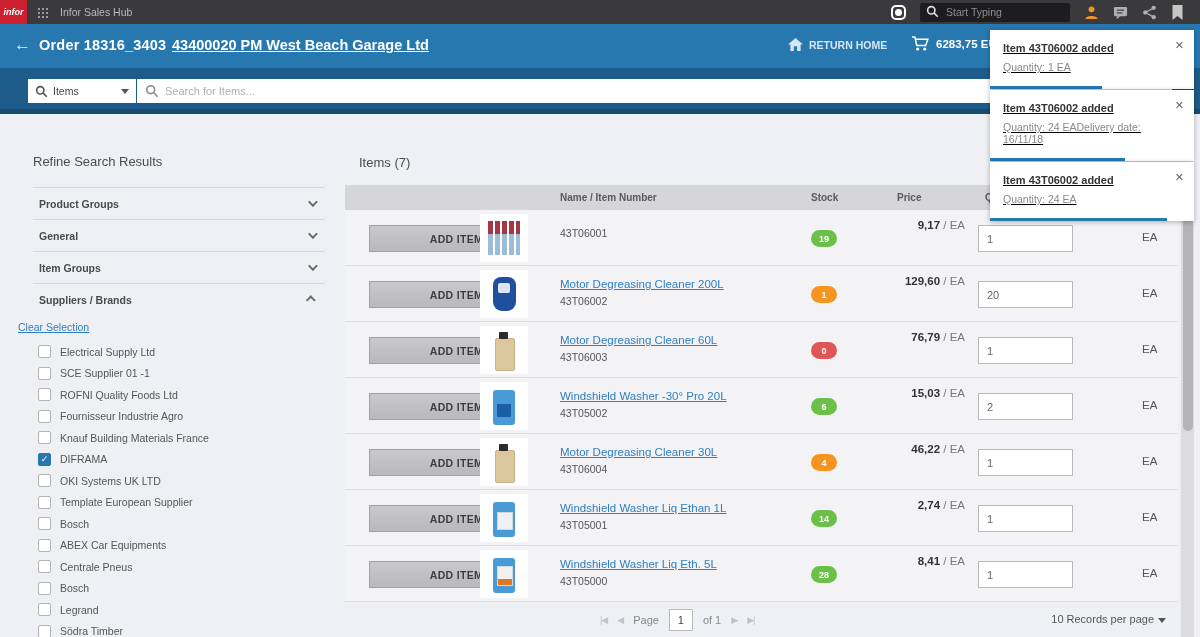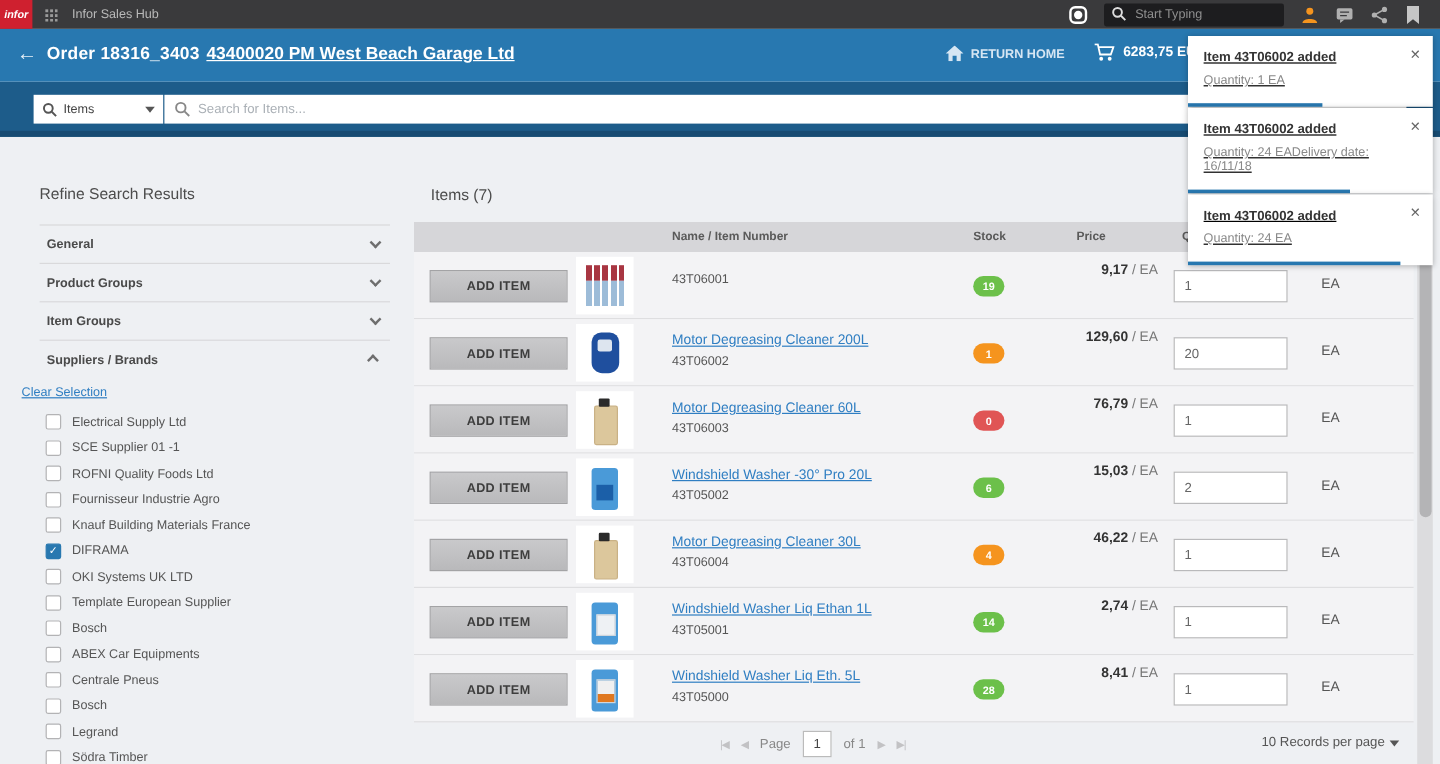--- a/index.html
+++ b/index.html
@@ -51,21 +51,21 @@
   .supplier .lbl { font-size:10.5px; color:#555; margin-left:9px; white-space:nowrap; }
 
   
   .main { position:absolute; left:345px; top:114px; width:833px; height:523px; }
   .items-heading { margin:41px 0 0 14px; font-size:13px; color:#4c4c4c; }
   .thead { position:absolute; left:0; top:71px; width:833px; height:25px; background:#d6d6d9; }
   .thead span { position:absolute; top:7px; font-size:10px; font-weight:bold; color:#5a5a5a; }
   .th-name { left:215px; } .th-stock { left:466px; } .th-price { left:552px; } .th-qty { left:640px; }
   .rows { position:absolute; left:0; top:96px; width:833px; }
   .row { position:relative; height:56px; background:#f3f3f5; border-bottom:1px solid #dedee0; }
-  .add-btn { position:absolute; left:13px; top:15px; width:115px; height:27px; background:linear-gradient(#c9c9cb,#b9b9bb); border:1px solid #a3a3a5; font-size:10.5px; font-weight:bold; color:#3d3d3d; letter-spacing:.3px; cursor:pointer; font-family:inherit; }
+  .add-btn { position:absolute; left:24px; top:15px; width:115px; height:27px; background:linear-gradient(#c9c9cb,#b9b9bb); border:1px solid #a3a3a5; font-size:10.5px; font-weight:bold; color:#3d3d3d; letter-spacing:.3px; cursor:pointer; font-family:inherit;text-align:right; }
   .pimg { position:absolute; left:135px; top:4px; width:48px; height:48px; background:#fff; }
   .pimg::before, .pimg::after { content:""; position:absolute; }
   .pimg-vials::before { left:8px; right:8px; top:7px; height:13px; background:repeating-linear-gradient(90deg,#a83642 0 5px, transparent 5px 7px); }
   .pimg-vials::after  { left:8px; right:8px; top:20px; height:21px; background:repeating-linear-gradient(90deg,#9dbcd8 0 5px, transparent 5px 7px); }
   .pimg-drum::before { left:13px; top:7px; width:23px; height:34px; background:#1f4f9e; border-radius:8px 8px 9px 9px; }
   .pimg-drum::after { left:18px; top:13px; width:12px; height:10px; background:#dde5ef; border-radius:2px; }
   .pimg-tan-jug::before { left:15px; top:12px; width:18px; height:31px; background:#dcc79c; border:1px solid #c9b185; border-radius:2px; }
   .pimg-tan-jug::after { left:19px; top:6px; width:9px; height:7px; background:#2a2a2a; border-radius:1px; }
   .pimg-blue-canister::before { left:13px; top:8px; width:22px; height:35px; background:#4a9ad8; border-radius:3px; }
   .pimg-blue-canister::after { left:17px; top:22px; width:14px; height:13px; background:#1b5fa8; }
@@ -74,21 +74,21 @@
   .pimg-blue-canister-multi::before { left:13px; top:8px; width:22px; height:35px; background:#4a9ad8; border-radius:3px; }
   .pimg-blue-canister-multi::after { left:17px; top:16px; width:14px; height:18px; background:linear-gradient(#f0f0f0 0 65%, #e07820 65% 100%); border:1px solid #cfd6dd; }
   .namecell { position:absolute; left:215px; top:12px; width:270px; }
   .item-link { font-size:11.5px; color:#2f7ec2; text-decoration:underline; display:block; cursor:pointer; }
   .item-num { font-size:10.5px; color:#555; margin-top:5px; display:block; }
   .stock-badge { position:absolute; left:466px; top:20px; min-width:26px; height:17px; border-radius:9px; color:#fff; font-size:9px; font-weight:bold; display:flex; align-items:center; justify-content:center; padding:0 4px; }
   .lv-green { background:#6cc04a; } .lv-orange { background:#f5941e; } .lv-red { background:#e05555; }
   .pricecell { position:absolute; left:520px; top:9px; width:100px; text-align:right; font-size:11.5px; color:#777; }
   .pricecell b { color:#333; }
   .qty-input { position:absolute; left:633px; top:15px; width:95px; height:27px; border:1px solid #b9b9bb; background:#fff; font-size:11px; color:#666; padding:0 8px; font-family:inherit; }
-  .unit { position:absolute; left:756px; top:21px; font-size:11.5px; color:#555; }
+  .unit { position:absolute; left:797px; top:21px; font-size:11.5px; color:#555; }
 
   
   .pager { position:absolute; left:0; top:489px; width:833px; height:34px; }
   .pg-center { position:absolute; left:255px; top:6px; display:flex; align-items:center; gap:10px; }
   .pg-btn { color:#c2c2c4; font-size:9px; cursor:pointer; letter-spacing:-1px; }
   .pg-lbl { font-size:11px; color:#888; }
   .pg-input { width:24px; height:22px; border:1px solid #bbb; background:#fff; text-align:center; font-size:11px; color:#444; font-family:inherit; }
   .records { position:absolute; right:12px; top:10px; font-size:11px; color:#555; cursor:pointer; }
   .records .caret { display:inline-block; width:0; height:0; border-left:4px solid transparent; border-right:4px solid transparent; border-top:5px solid #555; margin-left:4px; }
 
@@ -200,26 +200,26 @@
         </svg>
     </span>
     <input type="text" placeholder="Search for Items..." style="">
   </div>
 </div>
 
 <div class="sidebar">
   <div class="sb-title">Refine Search Results</div>
   <div id="sections">
   <div class="sb-section closed">
+    <span class="lbl">Product Groups</span>
+    <span class="chev"></span>
+  </div>
+
+  <div class="sb-section closed">
     <span class="lbl">General</span>
-    <span class="chev"></span>
-  </div>
-
-  <div class="sb-section closed">
-    <span class="lbl">Product Groups</span>
     <span class="chev"></span>
   </div>
 
   <div class="sb-section closed">
     <span class="lbl">Item Groups</span>
     <span class="chev"></span>
   </div>
 
   <div class="sb-section open">
     <span class="lbl">Suppliers / Brands</span>

